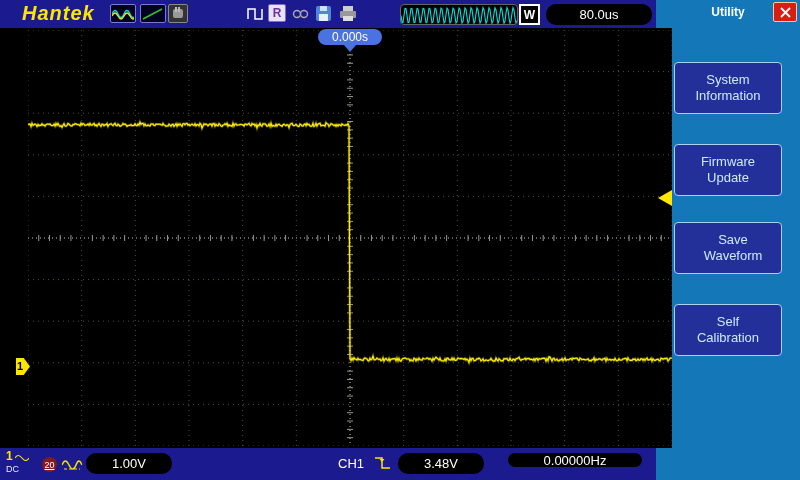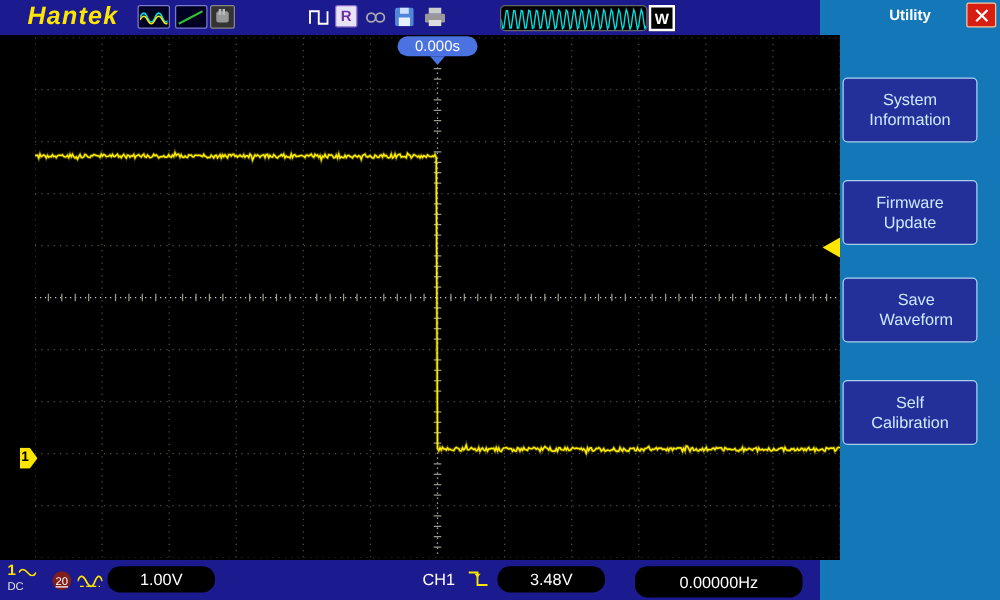--- a/index.html
+++ b/index.html
@@ -64,21 +64,21 @@
   #ch-stack { position:absolute; left:6px; top:2px; line-height:13px; }
   #ch-stack .r1 { color:#ffe600; font-size:12px; font-weight:bold; display:flex; align-items:center; gap:2px; }
   #ch-stack .r2 { color:#e8e8e8; font-size:9px; display:flex; align-items:center; gap:2px; }
   #bw-badge { position:absolute; left:42px; top:9px; width:15px; height:15px; background:#7f1d1d;
               border-radius:50%; color:#fff; font-size:9px; display:flex; align-items:center; justify-content:center;text-decoration:underline; }
   #acdc-icon { position:absolute; left:62px; top:7px; }
   #volts-pill { position:absolute; left:86px; top:5px; width:86px; height:21px; }
   #trg-src { position:absolute; left:338px; top:8px; color:#fff; font-size:13px; }
   #slope-icon { position:absolute; left:374px; top:7px; }
   #level-pill { position:absolute; left:398px; top:5px; width:86px; height:21px; }
-  #freq-pill { position:absolute; left:508px; top:5px; width:134px; height:25px; }
+  #freq-pill { position:absolute; left:508px; top:5px; width:134px; height:14px; }
 </style>
 </head>
 <body>
 
 <div id="screen">
 
   <div id="topbar">
     <div id="brand">Hantek</div>
 
     <div class="iconbox" id="icon-waves">
@@ -126,20 +126,21 @@
         <rect x="4" y="10" width="10" height="5" fill="#ddd"></rect>
       </svg>
     </div>
 
     <div id="preview">
       <svg width="116" height="21">
         <polyline id="preview-path" points="0,10.5 1,17.4 2,17.4 3,10.4 4,3.5 5,3.6 6,10.6 7,17.5 8,17.3 9,10.3 10,3.5 11,3.7 12,10.8 13,17.6 14,17.3 15,10.2 16,3.4 17,3.8 18,10.9 19,17.6 20,17.2 21,10.0 22,3.3 23,3.8 24,11.0 25,17.7 26,17.1 27,9.9 28,3.3 29,3.9 30,11.2 31,17.7 32,17.0 33,9.8 34,3.2 35,4.0 36,11.3 37,17.8 38,17.0 39,9.6 40,3.2 41,4.1 42,11.4 43,17.9 44,16.9 45,9.5 46,3.1 47,4.2 48,11.6 49,17.9 50,16.8 51,9.4 52,3.1 53,4.2 54,11.7 55,18.0 56,16.7 57,9.2 58,3.0 59,4.3 60,11.8 61,18.0 62,16.6 63,9.1 64,3.0 65,4.4 66,12.0 67,18.1 68,16.5 69,9.0 70,2.9 71,4.5 72,12.1 73,18.1 74,16.5 75,8.8 76,2.9 77,4.6 78,12.2 79,18.1 80,16.4 81,8.7 82,2.8 83,4.7 84,12.4 85,18.2 86,16.3 87,8.6 88,2.8 89,4.8 90,12.5 91,18.2 92,16.2 93,8.4 94,2.8 95,4.9 96,12.6 97,18.2 98,16.1 99,8.3 100,2.7 101,5.0 102,12.8 103,18.3 104,16.0 105,8.2 106,2.7 107,5.1 108,12.9 109,18.3 110,15.9 111,8.1 112,2.7 113,5.2 114,13.0 115,18.3 116,15.8" stroke="#00e0e0" fill="none" stroke-width="1.1"></polyline>
       </svg>
     </div>
     <div id="wbox">W</div>
+    <div id="timebase" class="pill">80.0us</div>
   </div>
 
   <div id="sidebar">
     <div id="menu-title">Utility</div>
     <div id="close-btn">
       <svg width="11" height="11">
         <path d="M1,1 L10,10 M10,1 L1,10" stroke="#fff" stroke-width="1.8"></path>
       </svg>
     </div>
     <div class="menu-btn" id="btn-0">System

